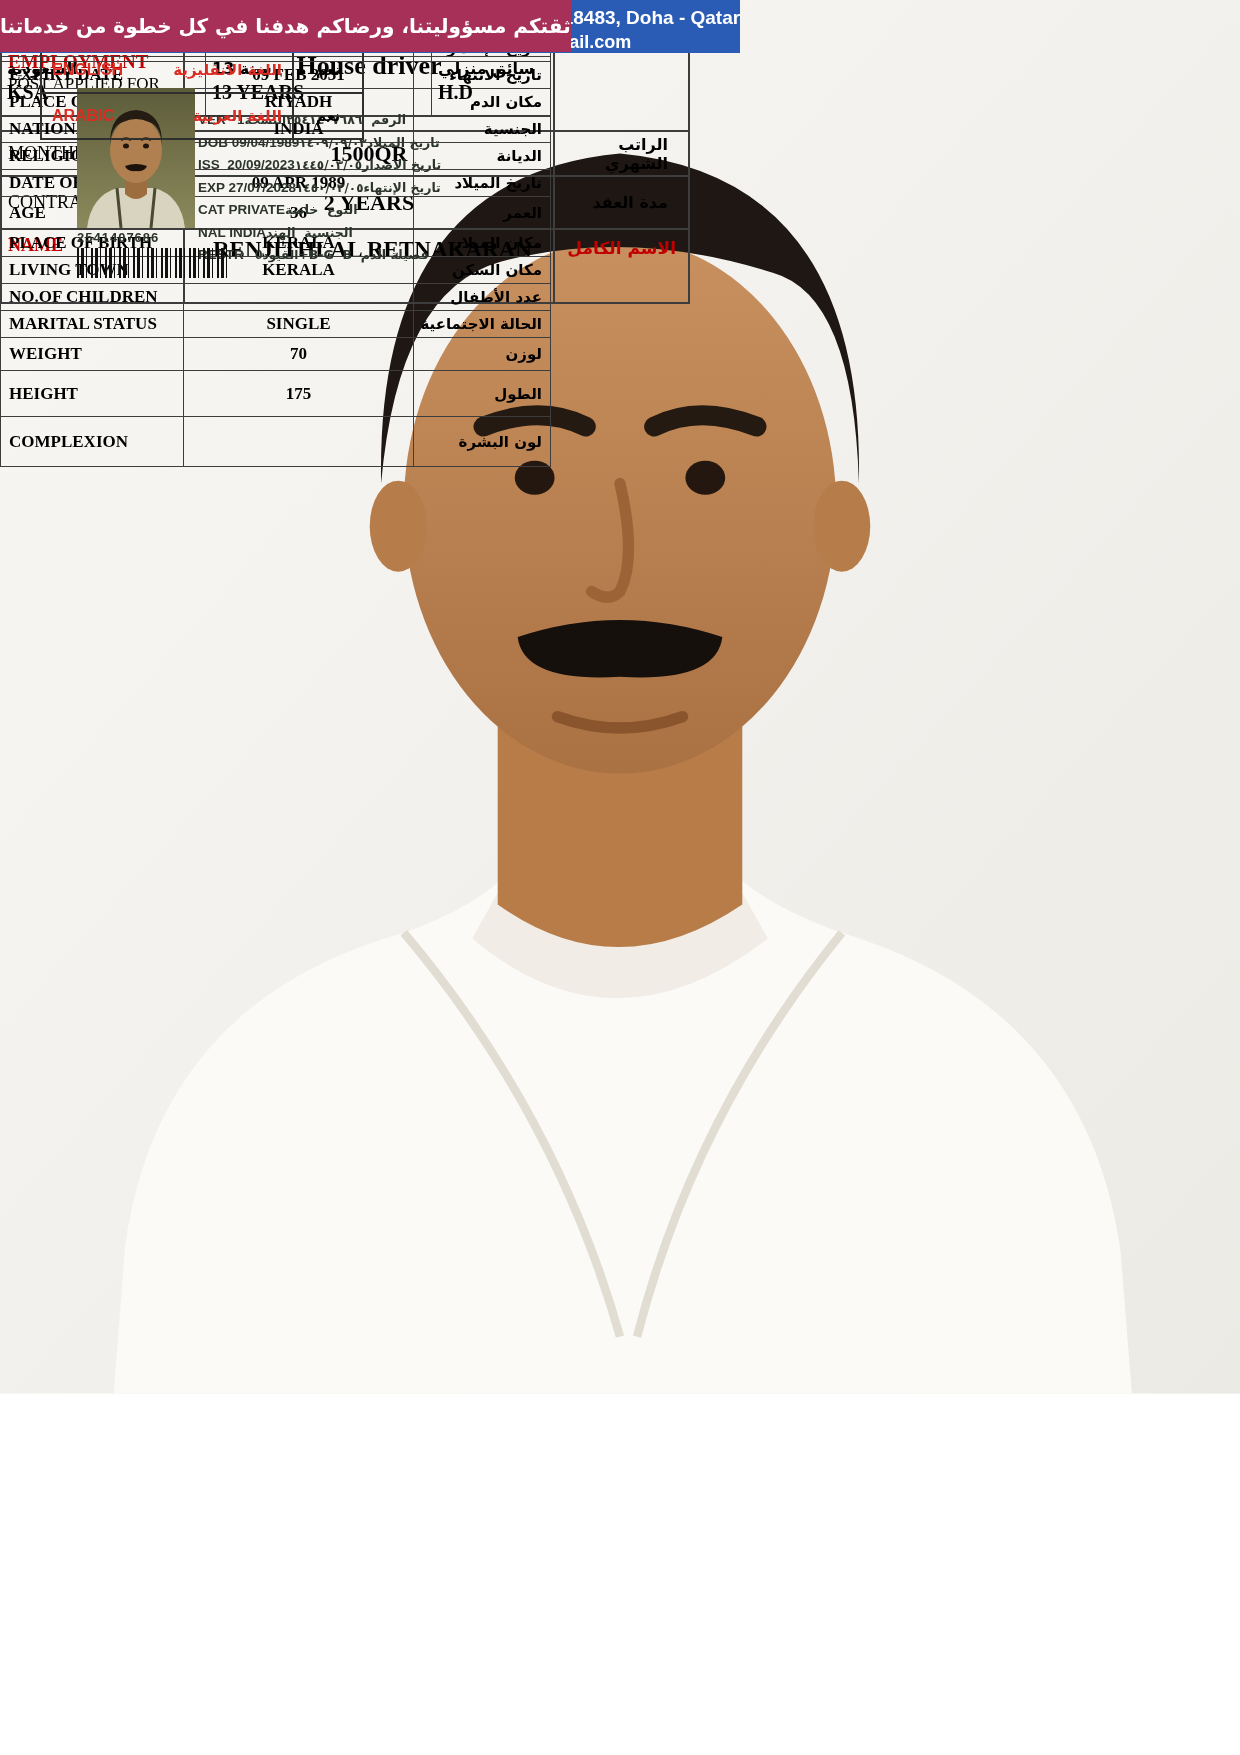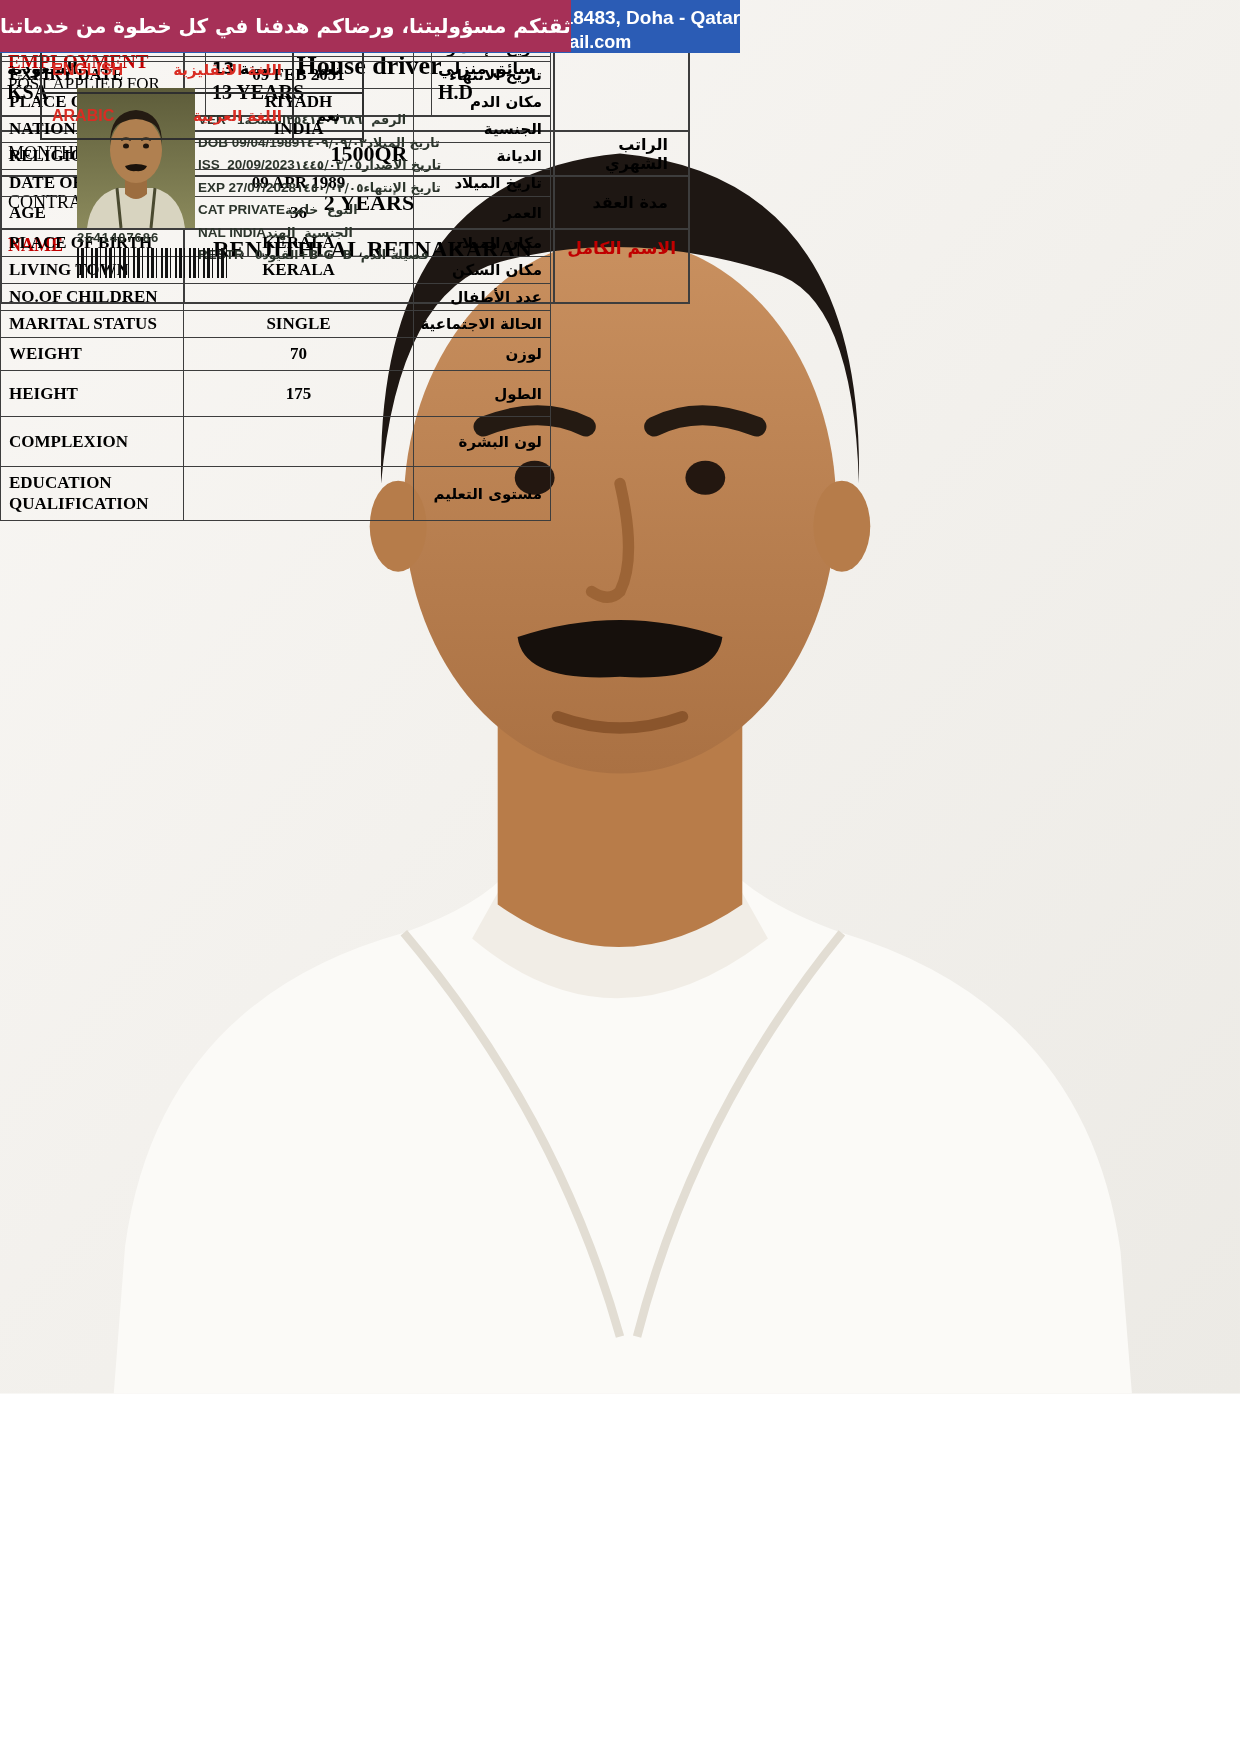--- a/index.html
+++ b/index.html
@@ -272,25 +272,20 @@
     <tr class="h46">
       <td class="lblcell">HEIGHT</td>
       <td class="valcell">175</td>
       <td class="arcell">الطول</td>
     </tr>
     <tr class="h50">
       <td class="lblcell">COMPLEXION</td>
       <td class="valcell"></td>
       <td class="arcell">لون البشرة</td>
     </tr>
-    <tr class="h54">
-      <td class="lblcell" style="line-height:1.2;">EDUCATION QUALIFICATION</td>
-      <td class="valcell"></td>
-      <td class="arcell">مستوى التعليم</td>
-    </tr>
   </tbody>
     </table>
 
   <table class="abs exp-table">
     <colgroup>
         <col style="width:205px">
         <col style="width:226px">
         <col style="width:119px">
       </colgroup>
     <tbody>

